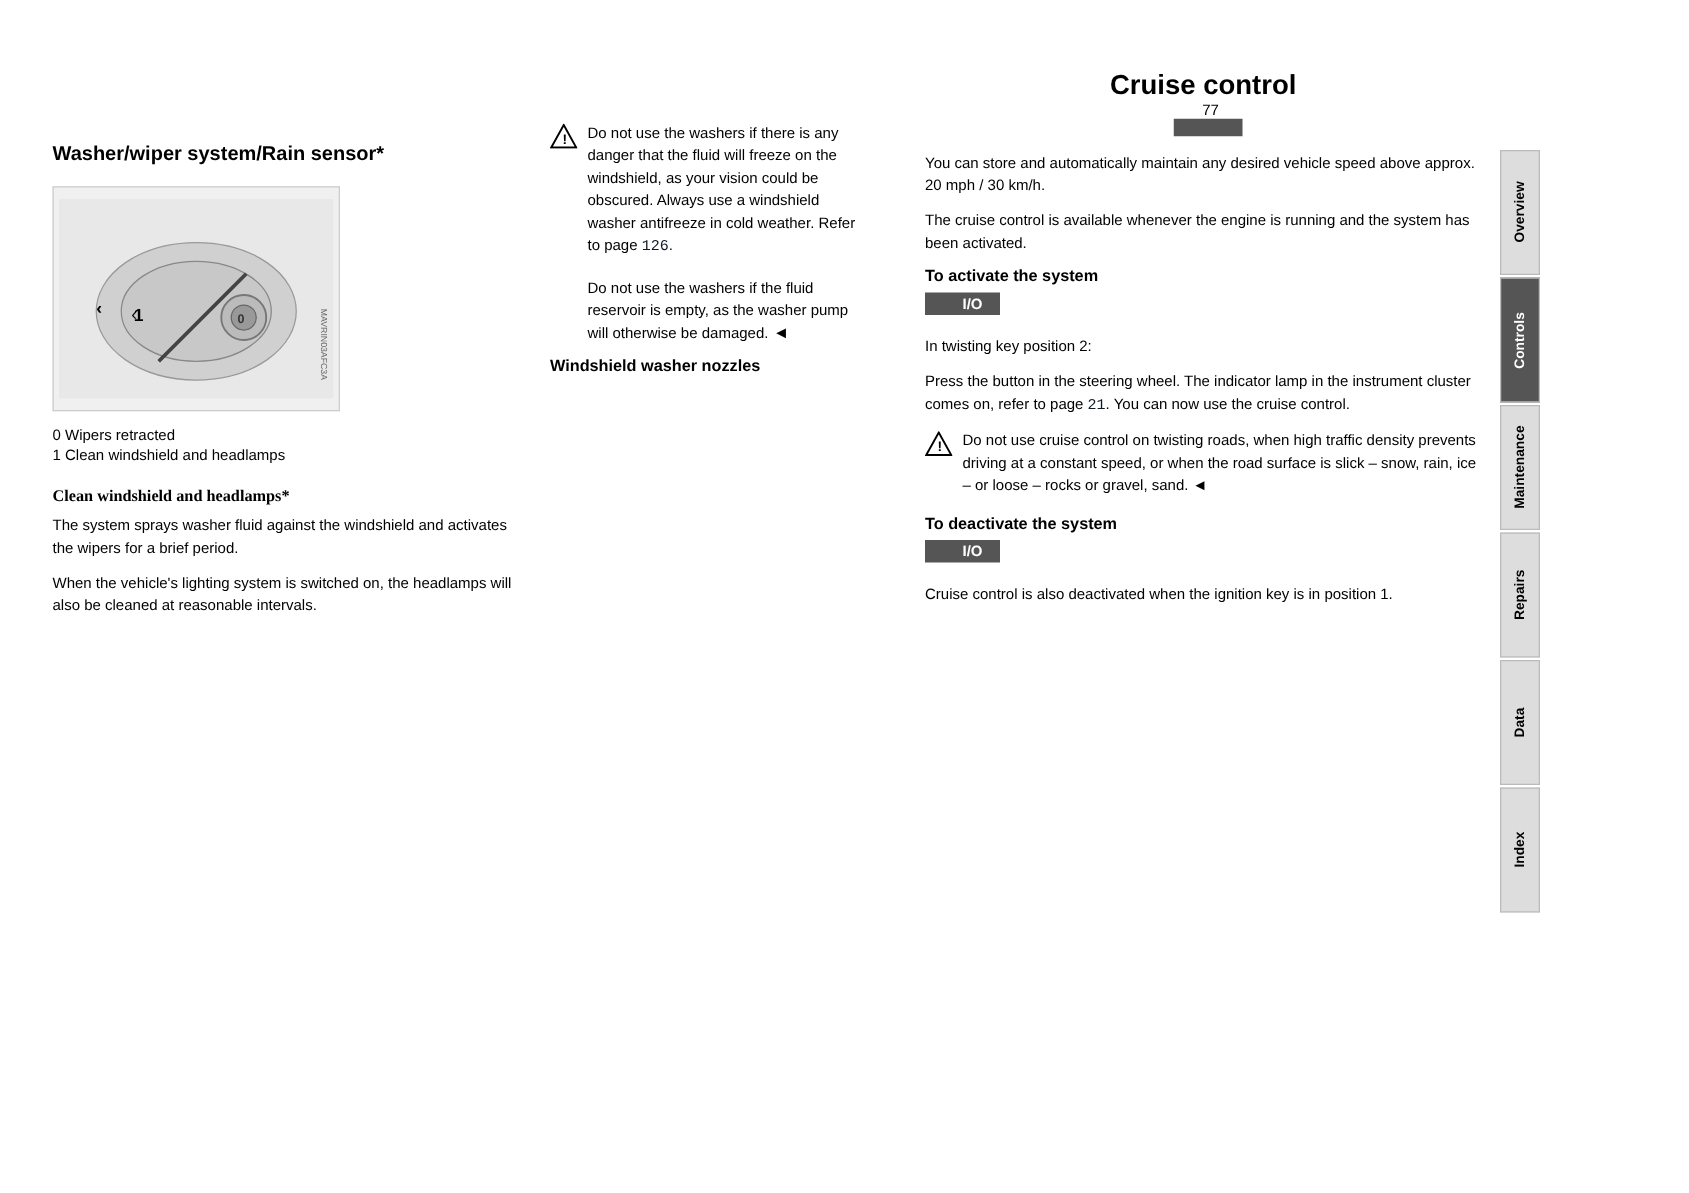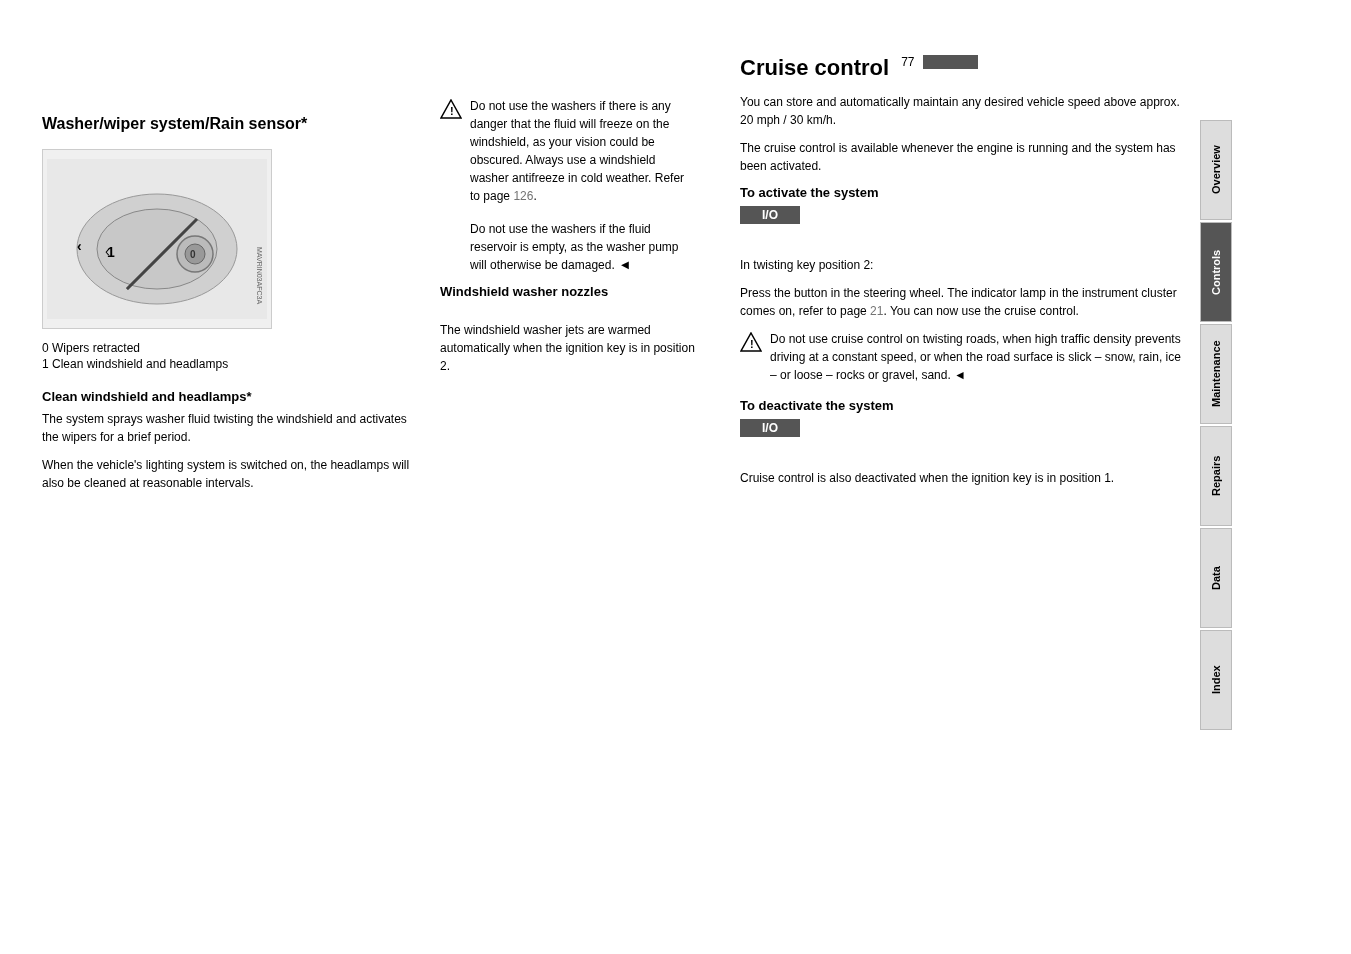--- a/index.html
+++ b/index.html
@@ -46,48 +46,52 @@
 
     .caption-item {
       font-size: 12px;
       margin-bottom: 2px;
     }
 
     .subsection-title {
       font-size: 13px;
       font-weight: bold;
       margin-bottom: 6px;
+      font-family: Liberation Serif, serif;
     }
 
     .body-text {
       font-size: 12px;
       line-height: 1.5;
       margin-bottom: 10px;
     }
 
     .warning-text {
       font-size: 12px;
       line-height: 1.5;
     }
 
     .link-text {
-      color: #737373;
+      color: #0f172a;
+      font-family: Liberation Mono, monospace;
     }
 
     .windshield-nozzle-title {
       font-size: 13px;
       font-weight: bold;
       margin-bottom: 22px;
       margin-top: 10px;
     }
 
     
     .cruise-header {
       display: flex;
+      align-items: center;
       margin-bottom: 12px;
+      flex-direction: column;
     }
 
     .cruise-title {
       font-size: 22px;
       font-weight: bold;
     }
 
     .page-num {
       font-size: 12px;
       margin-left: 12px;
@@ -105,27 +109,27 @@
 
     .subsub-title {
       font-size: 13px;
       font-weight: bold;
       margin-bottom: 6px;
     }
 
     .io-badge {
       display: inline-flex;
       align-items: center;
-      justify-content: center;
+      justify-content: flex-end;
       background: #555;
       color: #fff;
       font-size: 12px;
       font-weight: bold;
       padding: 2px 14px;
-      margin-bottom: 24px;
+      margin-bottom: 8px;
       min-width: 60px;
     }
 
     
     .sidebar-tabs {
       display: flex;
       flex-direction: column;
       height: 100%;
       justify-content: flex-start;
       padding-top: 120px;
@@ -234,21 +238,21 @@
         <span>Wipers retracted</span>
       </div>
       <div class="caption-item">
         <span>1 </span>
         <span>Clean windshield and headlamps</span>
       </div>
     </div>
 
     <div class="subsection">
       <p class="subsection-title">Clean windshield and headlamps*</p>
-      <p class="body-text">The system sprays washer fluid twisting the windshield and activates the wipers for a brief period.</p>
+      <p class="body-text">The system sprays washer fluid against the windshield and activates the wipers for a brief period.</p>
       <p class="body-text">When the vehicle's lighting system is switched on, the headlamps will also be cleaned at reasonable intervals.</p>
     </div>
   </div>
 
   <div style="width:280px; padding: 55px 15px 20px 10px;">
     <div style="height: 42px;"></div>
 
     <div class="middle-warning">
       <div style="min-width:22px; margin-top:2px;">
         <svg width="22" height="20" viewBox="0 0 22 20">
@@ -258,21 +262,20 @@
       </div>
       <div>
         <span class="warning-text">Do not use the washers if there is any danger that the fluid will freeze on the windshield, as your vision could be obscured. Always use a windshield washer antifreeze in cold weather. Refer to page <span class="link-text">126</span>.</span>
         <br><br>
         <span class="warning-text">Do not use the washers if the fluid reservoir is empty, as the washer pump will otherwise be damaged.</span>
         <span> ◄</span>
       </div>
     </div>
 
     <p class="windshield-nozzle-title">Windshield washer nozzles</p>
-    <p class="body-text">The windshield washer jets are warmed automatically when the ignition key is in position 2.</p>
   </div>
 
   <div class="col-right">
 
     <div class="cruise-header">
       <span class="cruise-title">Cruise control</span>
       <span class="page-num">77</span>
       <span class="colored-bar"></span>
     </div>
 

